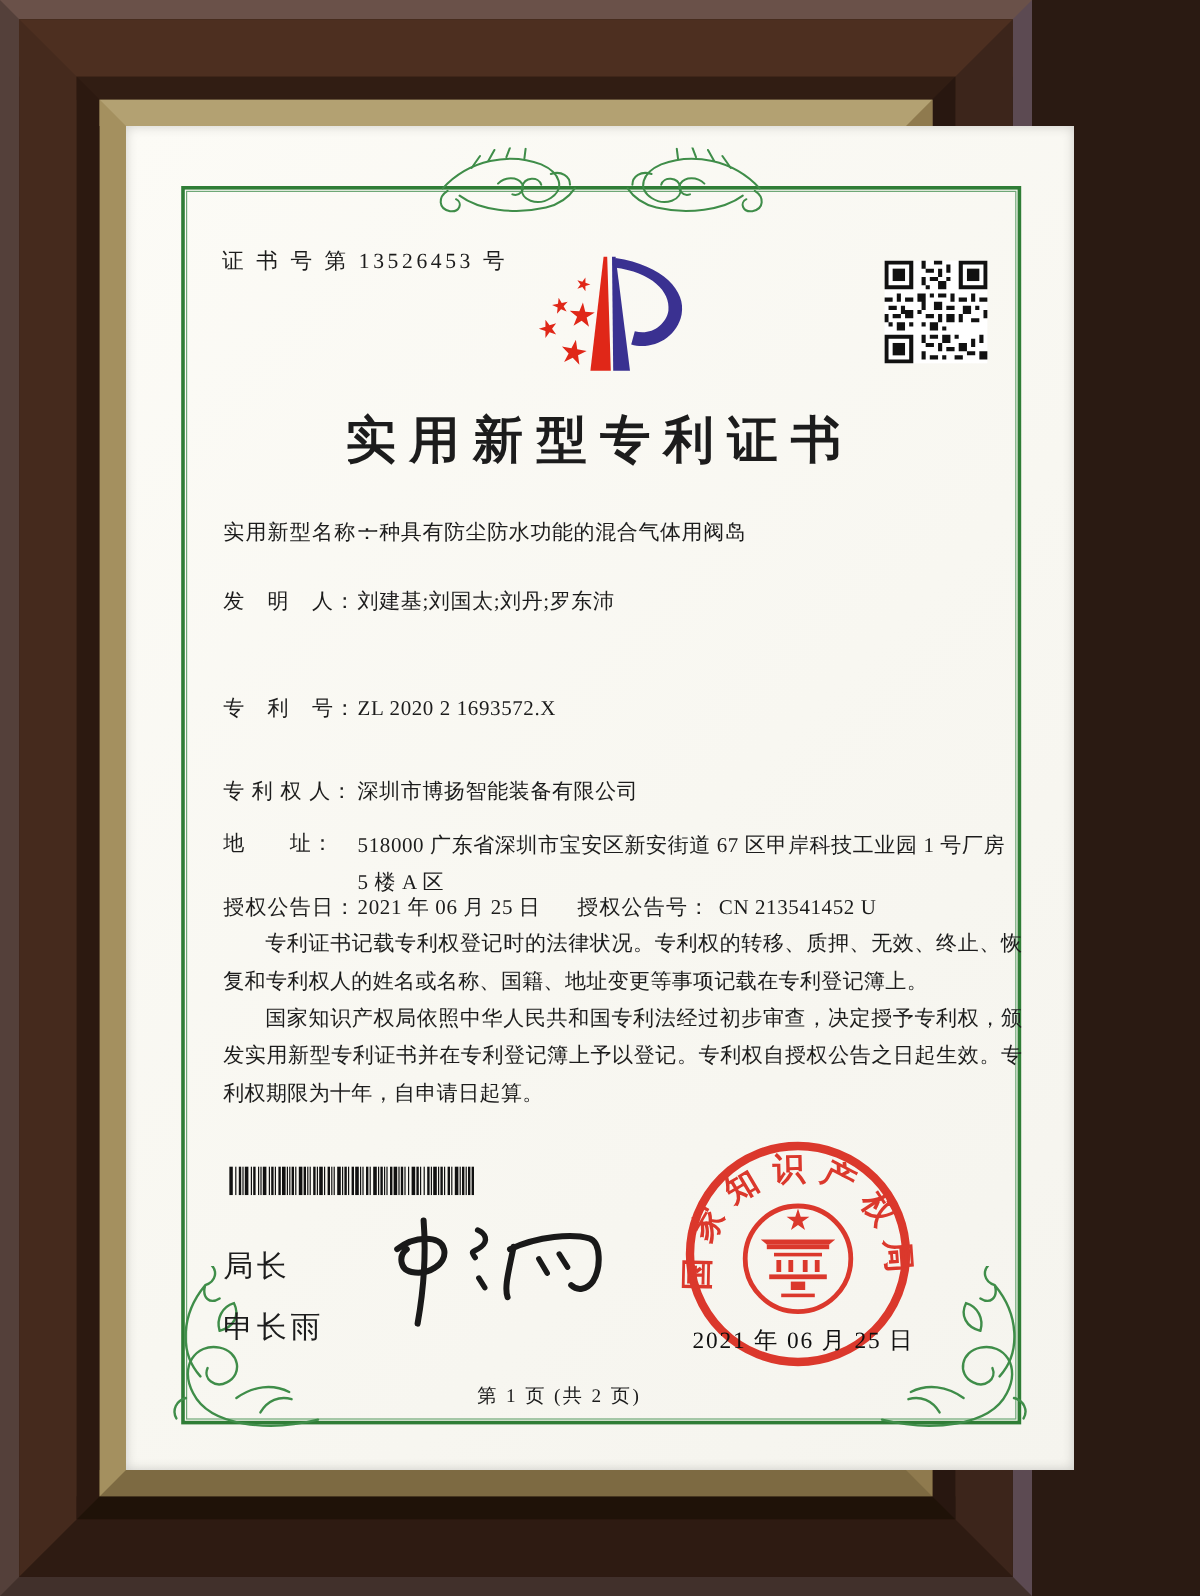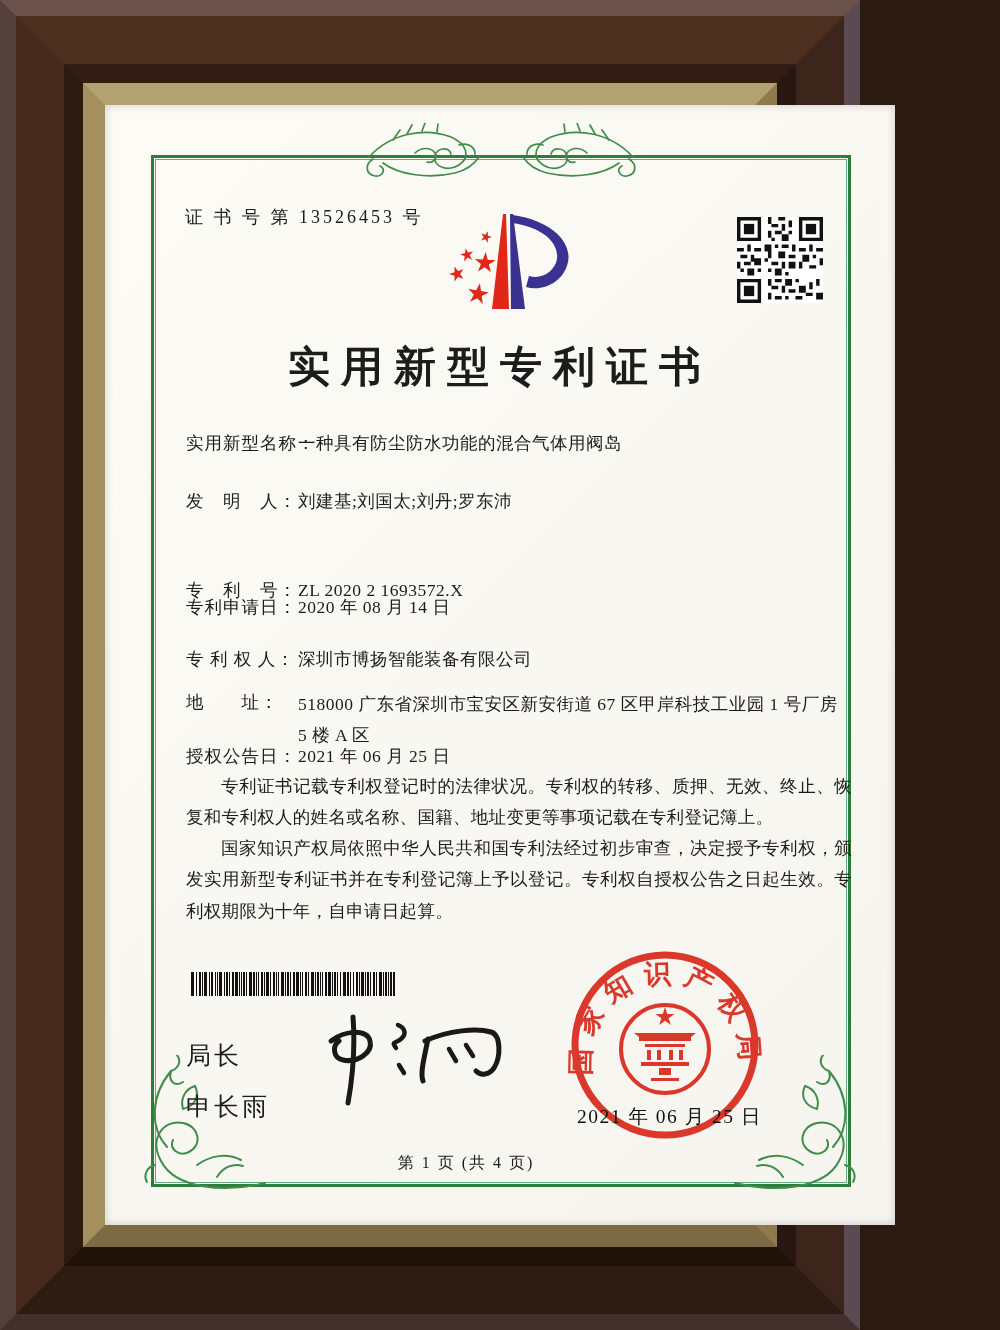--- a/index.html
+++ b/index.html
@@ -151,31 +151,31 @@
 
     <div class="frow" style="top:325px;">
       <span class="lab">实用新型名称：</span><span class="val">一种具有防尘防水功能的混合气体用阀岛</span>
     </div>
     <div class="frow" style="top:383px;">
       <span class="lab">发　明　人：</span><span class="val">刘建基;刘国太;刘丹;罗东沛</span>
     </div>
     <div class="frow" style="top:436px;margin-top:36px;">
       <span class="lab">专　利　号：</span><span class="val">ZL 2020 2 1693572.X</span>
     </div>
-    <div class="frow" style="top:489px;">
-      <span class="lab">专利申请日：</span><span class="val">2020 年 08 月 14 日</span>
-    </div>
     <div class="frow" style="top:541px;">
       <span class="lab">专 利 权 人：</span><span class="val">深圳市博扬智能装备有限公司</span>
     </div>
     <div class="frow" style="top:584px;">
       <span class="lab">地　　址：</span><span class="val wrap">518000 广东省深圳市宝安区新安街道 67 区甲岸科技工业园 1 号厂房 5 楼 A 区</span>
     </div>
     <div class="frow" style="top:638px;">
       <span class="lab">授权公告日：</span><span class="val">2021 年 06 月 25 日</span>
+      <span class="pair2">
+        <span class="lab">授权公告号：</span><span class="val">CN 213541452 U</span>
+      </span>
     </div>
 
     <div class="bodytext">
       <p>专利证书记载专利权登记时的法律状况。专利权的转移、质押、无效、终止、恢复和专利权人的姓名或名称、国籍、地址变更等事项记载在专利登记簿上。</p>
       <p>国家知识产权局依照中华人民共和国专利法经过初步审查，决定授予专利权，颁发实用新型专利证书并在专利登记簿上予以登记。专利权自授权公告之日起生效。专利权期限为十年，自申请日起算。</p>
     </div>
 
     <div class="barcode">
       <svg width="204" height="24" viewBox="0 0 204 24">
         <g fill="#111">
@@ -302,16 +302,16 @@
             <rect x="-24" y="13" width="48" height="4"></rect>
             <rect x="-6" y="19" width="12" height="7"></rect>
             <rect x="-14" y="29" width="28" height="3"></rect>
           </g>
         </g>
       </svg>
     </div>
 
     <div class="sealdate">2021 年 06 月 25 日</div>
 
-    <div class="footer">第 1 页 (共 4 页)</div>
+    <div class="footer">第 1 页 (共 2 页)</div>
 
   </div>
 </div>
 
 </body></html>

